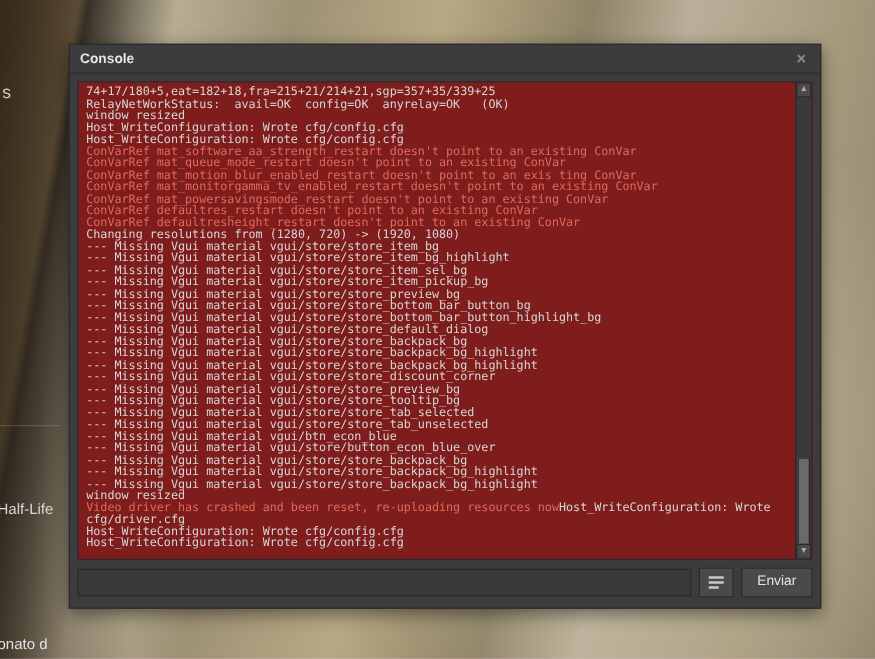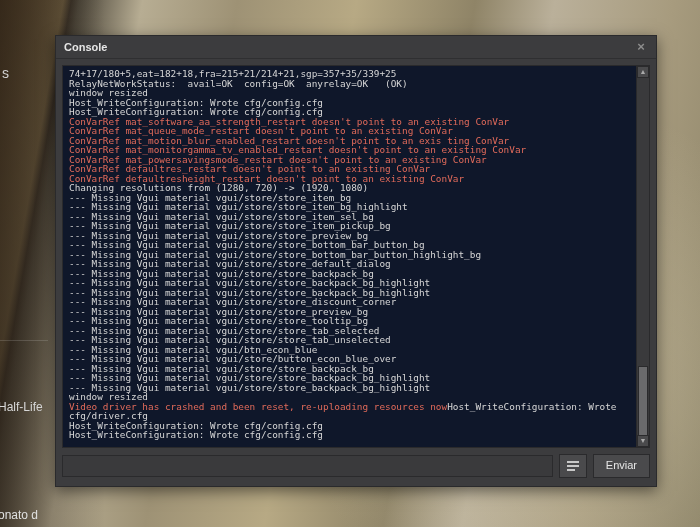--- a/index.html
+++ b/index.html
@@ -90,21 +90,21 @@
     color: #8d8d8d;
     font-size: 13px;
     line-height: 13px;
     text-align: center;
     cursor: pointer;
   }
   .log-wrap {
     flex: 1;
     margin: 6px 6px 4px 6px;
     border: 1px solid #2a2a2c;
-    background: #0f172a;
+    background: #7f1d1d;
     position: relative;
     overflow: hidden;
   }
   .log {
     position: absolute;
     inset: 0 12px 0 0;
     padding: 3px 4px 3px 6px;
     overflow: hidden;
     font-family: "Lucida Console", Consolas, monospace;
     font-size: 9.4px;

